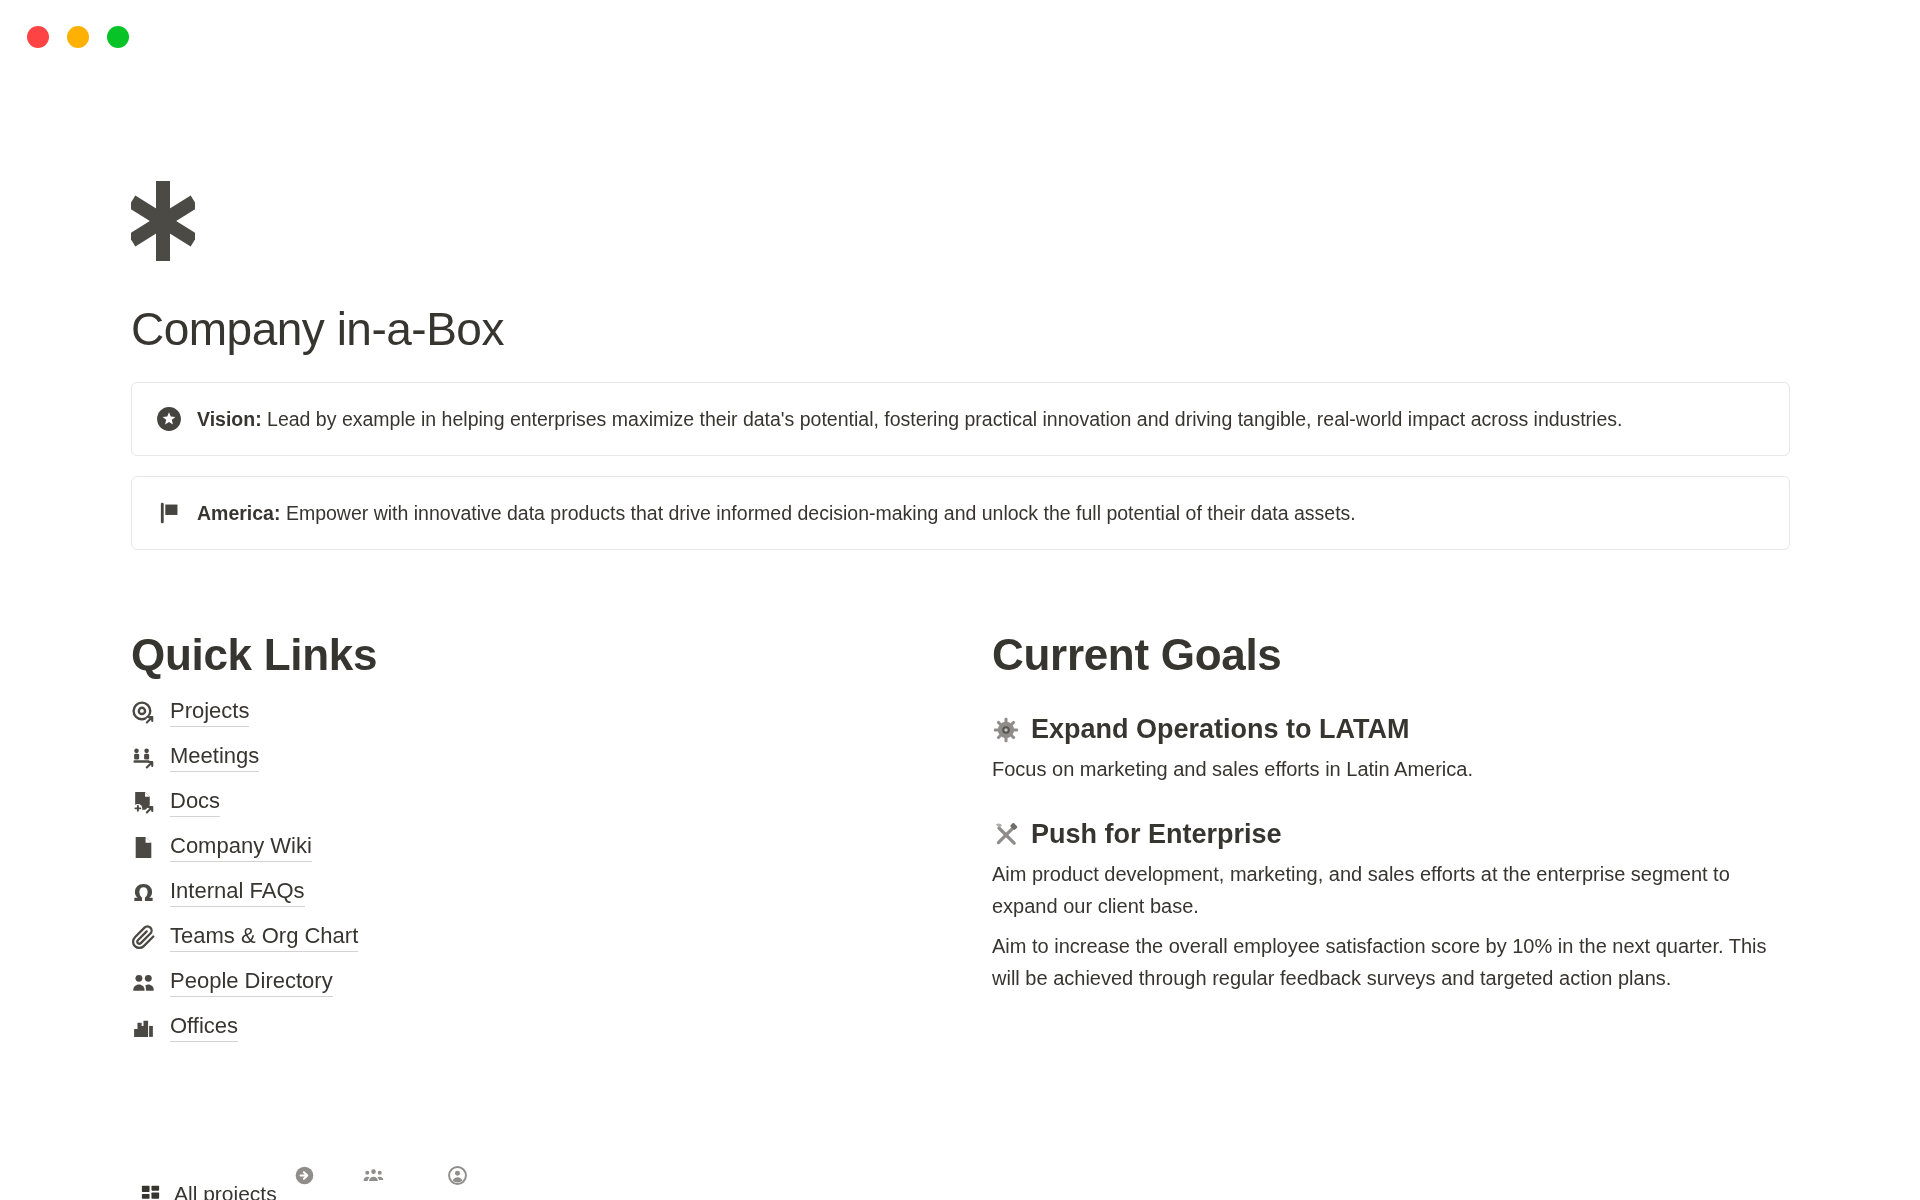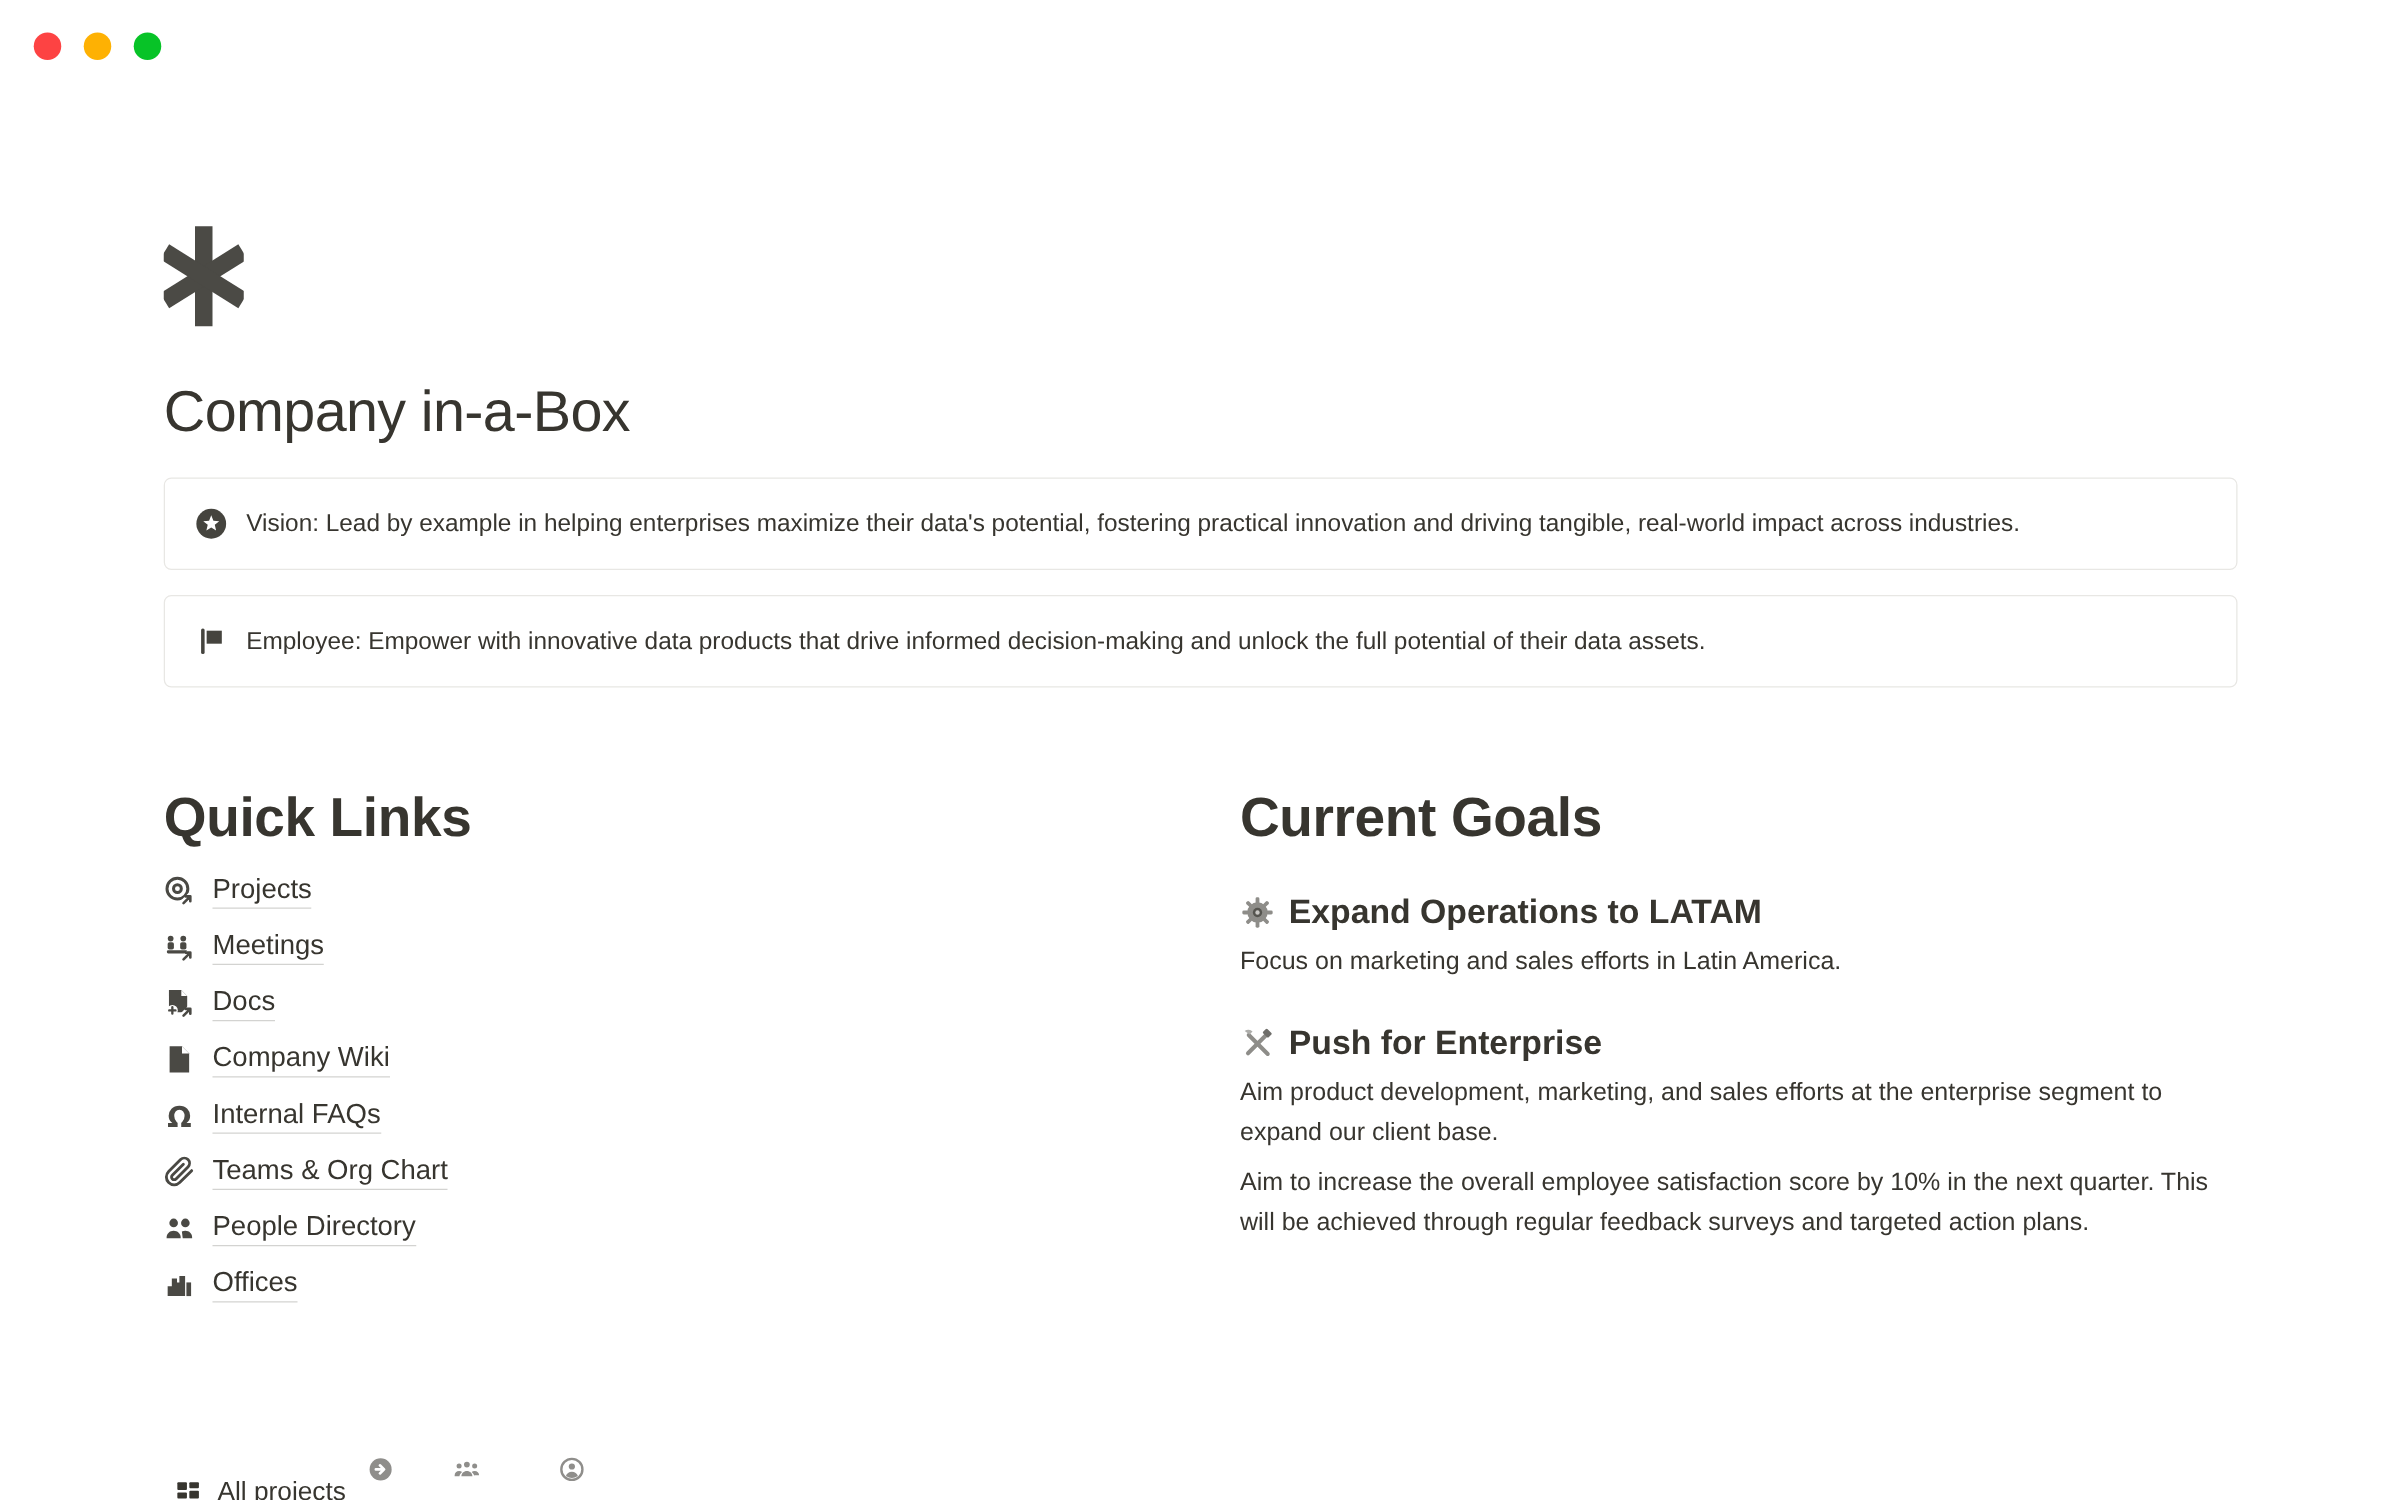--- a/index.html
+++ b/index.html
@@ -42,21 +42,21 @@
     align-items:flex-start;
     gap:15px;
   }
   .callout + .callout { margin-top:20px; }
   .callout .c-icon { flex:0 0 26px; width:26px; height:26px; margin-top:3px; }
   .callout .c-text {
     font-size:19.5px;
     line-height:32px;
     max-width:1480px;
   }
-  .callout .c-text b { font-weight:400; }
+  .callout .c-text b { font-weight:700; }
 
   
   .columns { display:flex; margin-top:80px; }
   .col-left  { width:806px; flex:0 0 806px; }
   .col-gap   { width:55px; flex:0 0 55px; }
   .col-right { flex:1; }
 
   h2.section-h {
     font-size:44px;
     font-weight:700;
@@ -155,21 +155,21 @@
 
   <div class="callout">
     <div class="c-icon">
       <svg viewBox="0 0 24 24" width="26" height="26">
         <g fill="#45443e">
           <rect x="4.5" y="2.5" width="2.6" height="19" rx="1.2"></rect>
           <rect x="8.6" y="4.2" width="11.2" height="9.6"></rect>
         </g>
       </svg>
     </div>
-    <div class="c-text"><b>Employee:</b><span> Empower with innovative data products that drive informed decision-making and unlock the full potential of their data assets.</span></div>
+    <div class="c-text"><b>America:</b><span> Empower with innovative data products that drive informed decision-making and unlock the full potential of their data assets.</span></div>
   </div>
 
   <div class="columns">
 
     <div class="col-left">
       <h2 class="section-h">Quick Links</h2>
 
       <div class="ql-list">
 
         <div class="ql-item">

